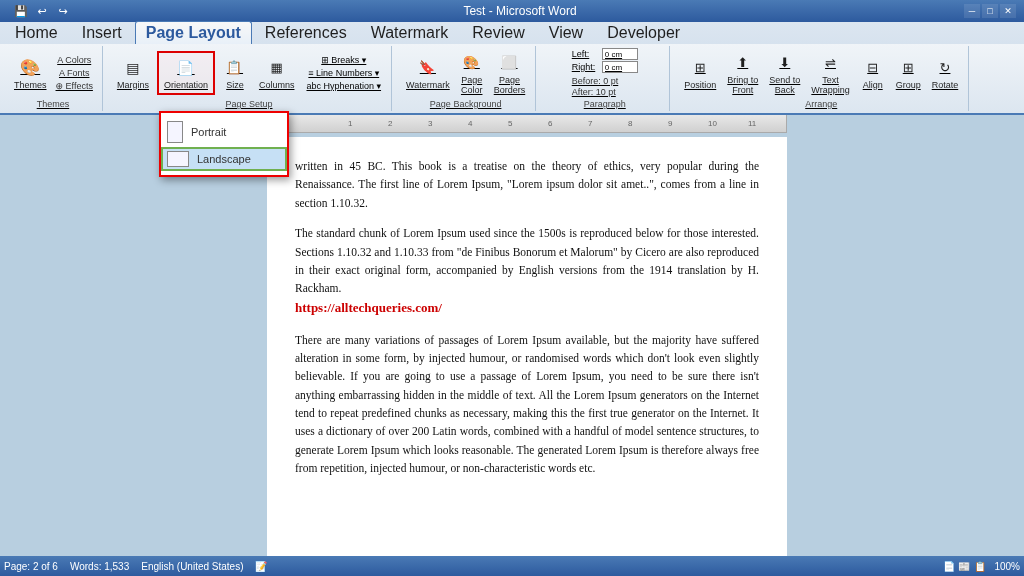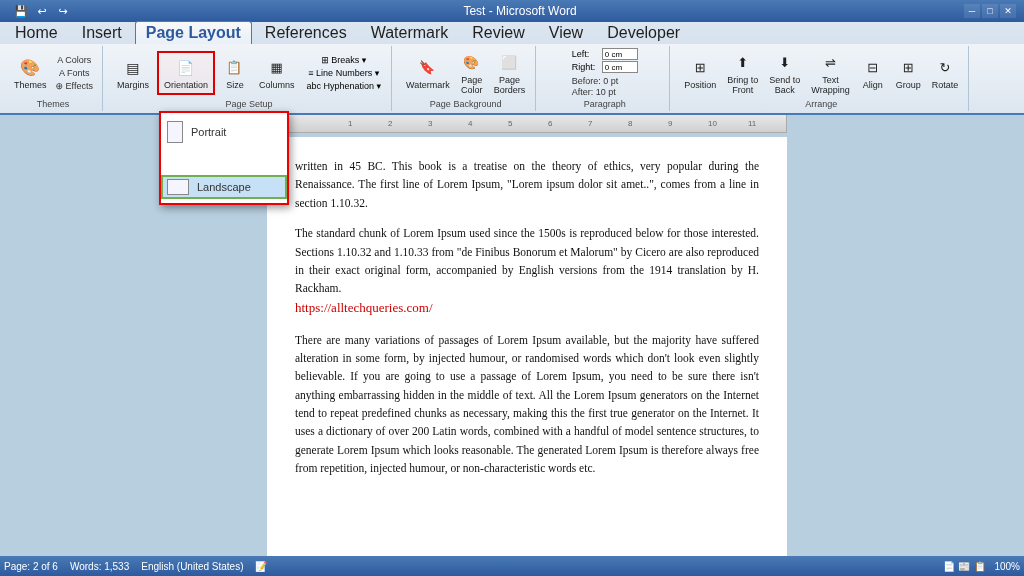--- a/index.html
+++ b/index.html
@@ -75,20 +75,21 @@
     }
 
     .ribbon-group {
       display: flex;
       flex-direction: column;
       align-items: center;
       padding: 2px 6px;
       border-right: 1px solid #b0c4d8;
       min-width: 50px;
       position: relative;
+      text-decoration: underline;
     }
     .ribbon-group-label {
       font-size: 9px;
       color: #444;
       text-align: center;
       margin-top: auto;
       padding-top: 2px;
     }
     .ribbon-group-content {
       display: flex;
@@ -198,21 +199,21 @@
     }
 
     .doc-page p {
       margin-bottom: 12px;
     }
 
     .underline { }
 
     .watermark-link {
       color: #cc0000;
-      font-weight: normal;
+      font-weight: bold;
       font-size: 13px;
     }
 
     .heading-q {
       font-weight: bold;
       font-size: 12px;
       margin-bottom: 6px;
     }
 
     
@@ -360,21 +361,21 @@
           <div class="ribbon-btn">
             <div class="btn-icon" style="font-size:14px;">📄</div>
             <div class="btn-label">Orientation</div>
           </div>
 
           <div class="orientation-dropdown">
             <div class="orient-item">
               <div class="orient-icon portrait" style="background:#f5f5ff;border:1px solid #888;width:16px;height:22px;"></div>
               <span class="orient-label">Portrait</span>
             </div>
-            <div class="orient-item active" style="background:#c6e0f5;outline:2px solid #70b050;outline-offset:-2px;margin-top:28px;">
+            <div class="orient-item active" style="background:#c6e0f5;outline:2px solid #70b050;outline-offset:-2px;">
               <div class="orient-icon landscape" style="background:#f5f5ff;border:1px solid #888;width:22px;height:16px;"></div>
               <span class="orient-label">Landscape</span>
             </div>
           </div>
         </div>
 
         <div class="ribbon-btn" style="min-width:28px;">
           <div class="btn-icon" style="font-size:13px;">📋</div>
           <div class="btn-label">Size</div>
         </div>

